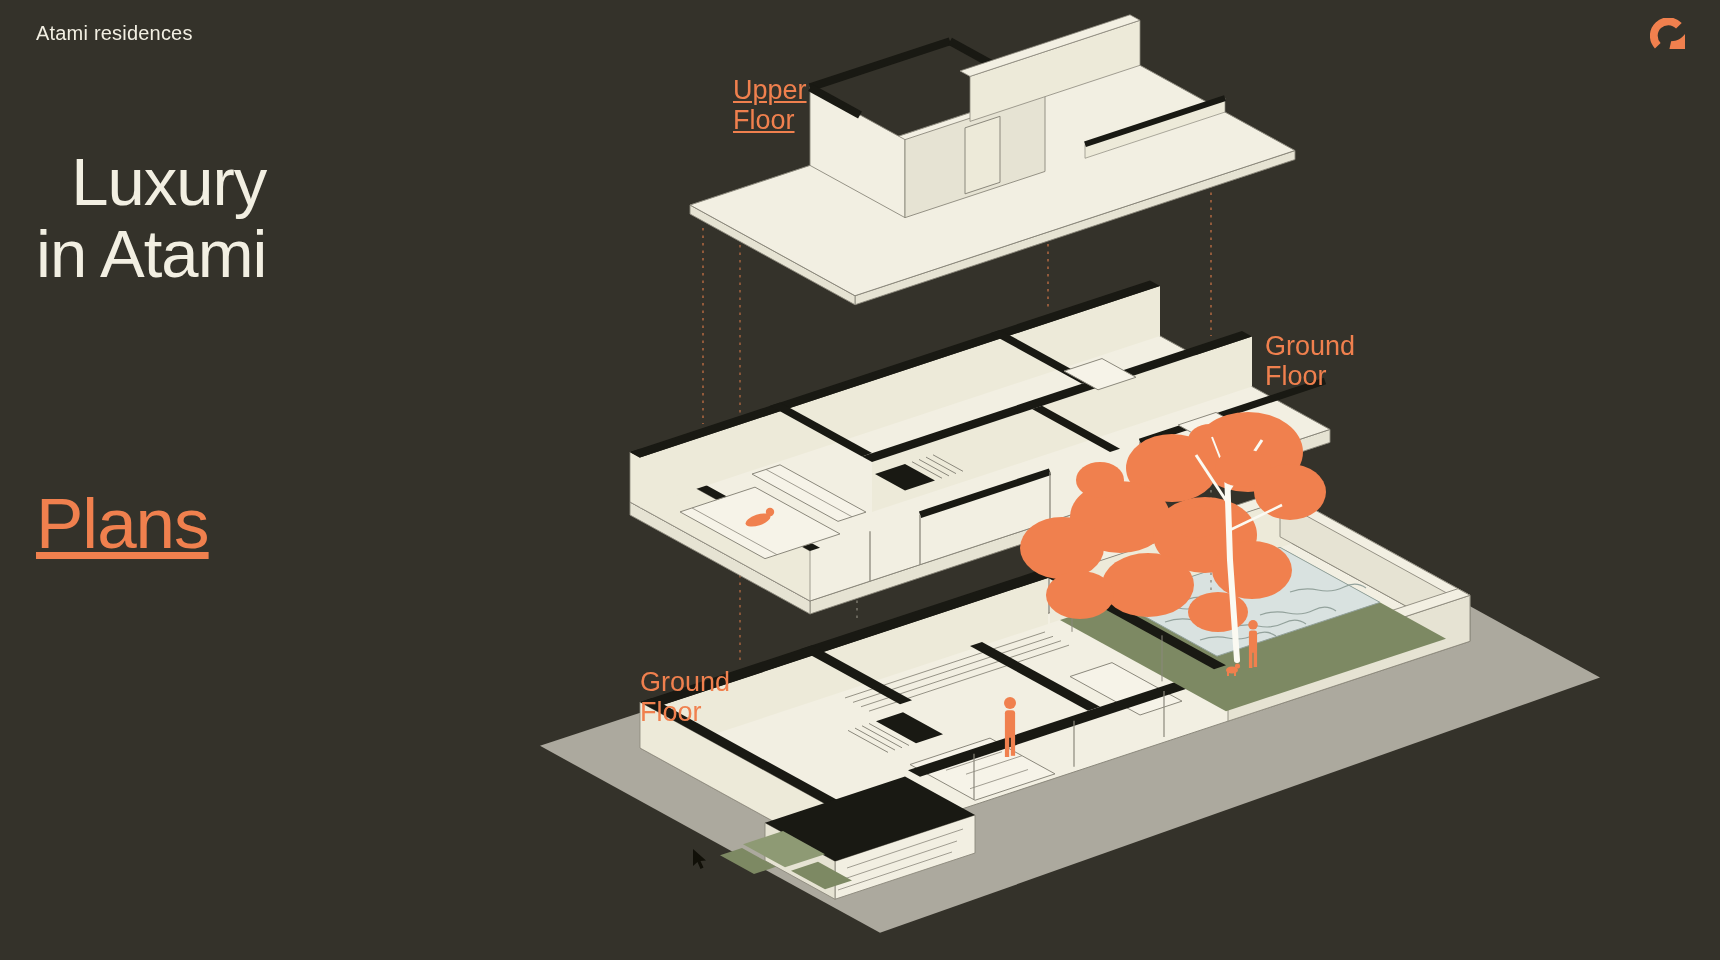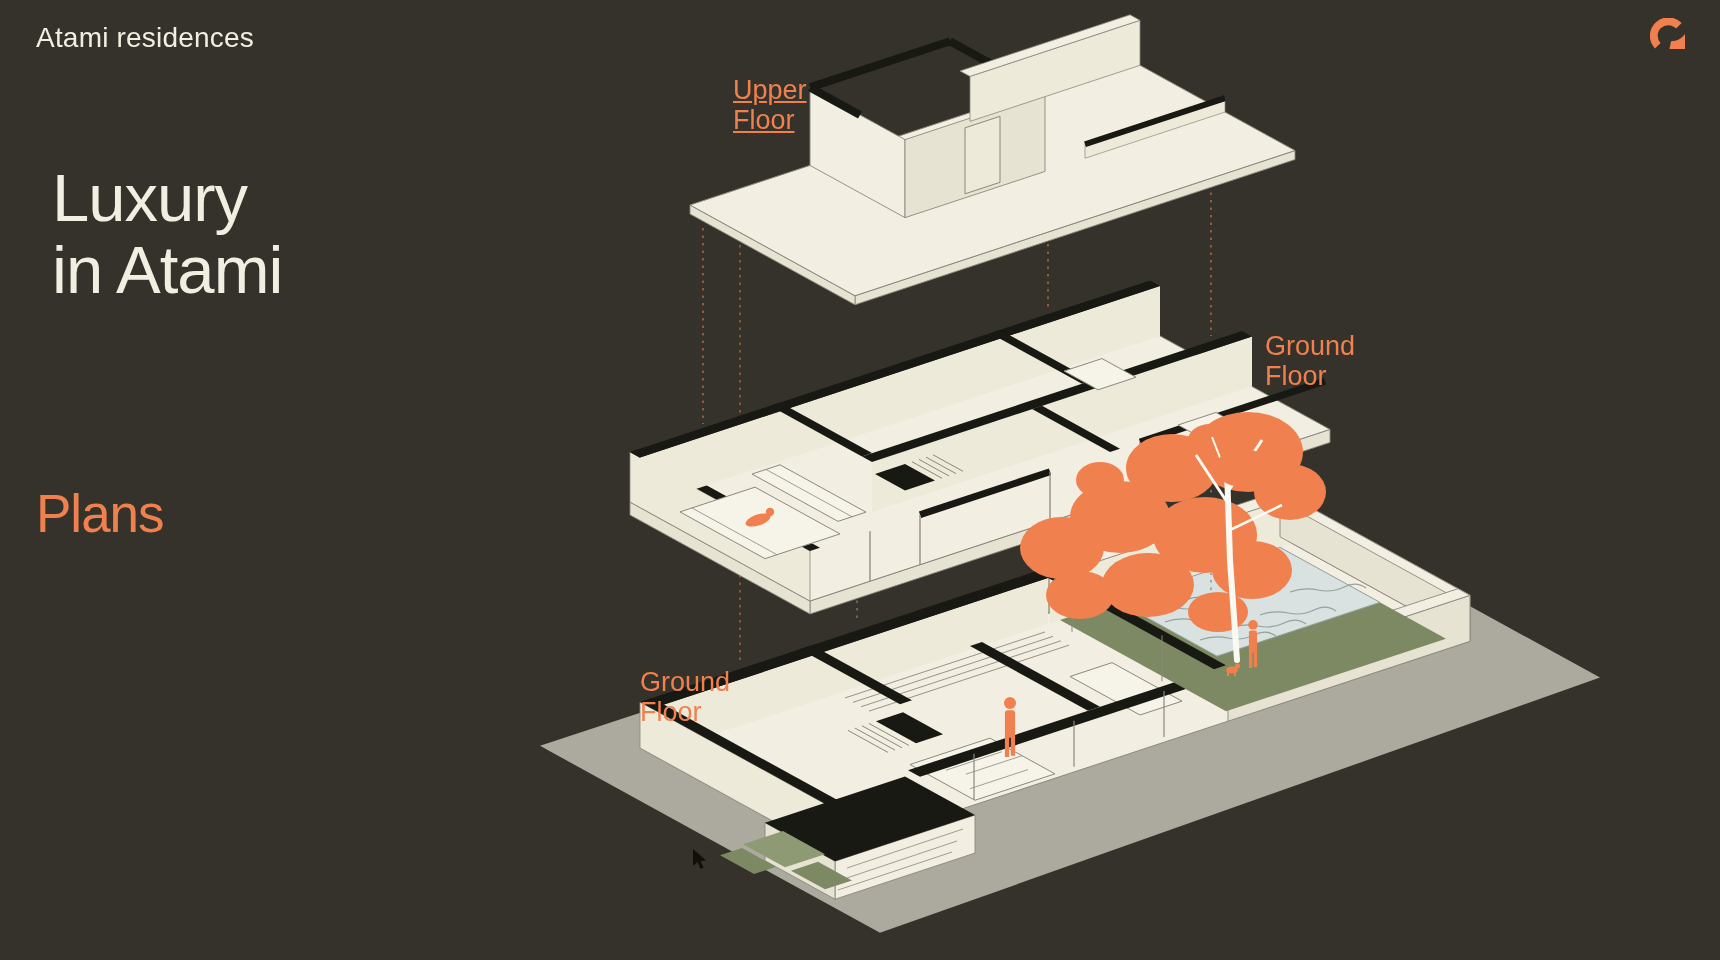--- a/index.html
+++ b/index.html
@@ -3,33 +3,35 @@
 <meta charset="utf-8">
 <style>
   html,body{margin:0;padding:0;background:#222;}
   body{
     position:relative;width:1720px;height:960px;overflow:hidden;
     background:var(--bg,#34322a);
     font-family:"Liberation Sans", sans-serif;
   }
   .brand{
     position:absolute;left:36px;top:22px;
-    color:var(--cream,#f2efe2);font-size:28px;font-weight:500;letter-spacing:.2px;
+    color:var(--cream,#f2efe2);font-size:20px;font-weight:500;letter-spacing:.2px;
   }
   .logo{position:absolute;left:1650px;top:18px;width:40px;height:40px;}
   h1.title{
-    position:absolute;left:36px;top:146px;margin:16px;
+    position:absolute;left:36px;top:146px;margin:0;
     color:var(--cream,#f2efe2);font-size:67px;line-height:1.075;font-weight:500;
     letter-spacing:-1px;
+    text-align:right;
   }
   h1.title span{display:block;}
   .subtitle{
     position:absolute;left:36px;top:486px;
-    color:var(--orange,#f0804e);font-size:53px;line-height:1.075;font-weight:500;
+    color:var(--orange,#f0804e);font-size:71px;line-height:1.075;font-weight:500;
     letter-spacing:-1px;
+    text-decoration:underline;
   }
   .floor-label{
     position:absolute;color:var(--orange,#f0804e);
     font-size:27px;line-height:1.1;font-weight:500;
   }
   .floor-label span{display:block;}
   #fl-upper{left:733px;top:76px;text-decoration:underline;}
   #fl-first{left:1265px;top:332px;}
   #fl-ground{left:608px;top:668px;margin-left:32px;}
   svg#scene{position:absolute;left:0;top:0;}

